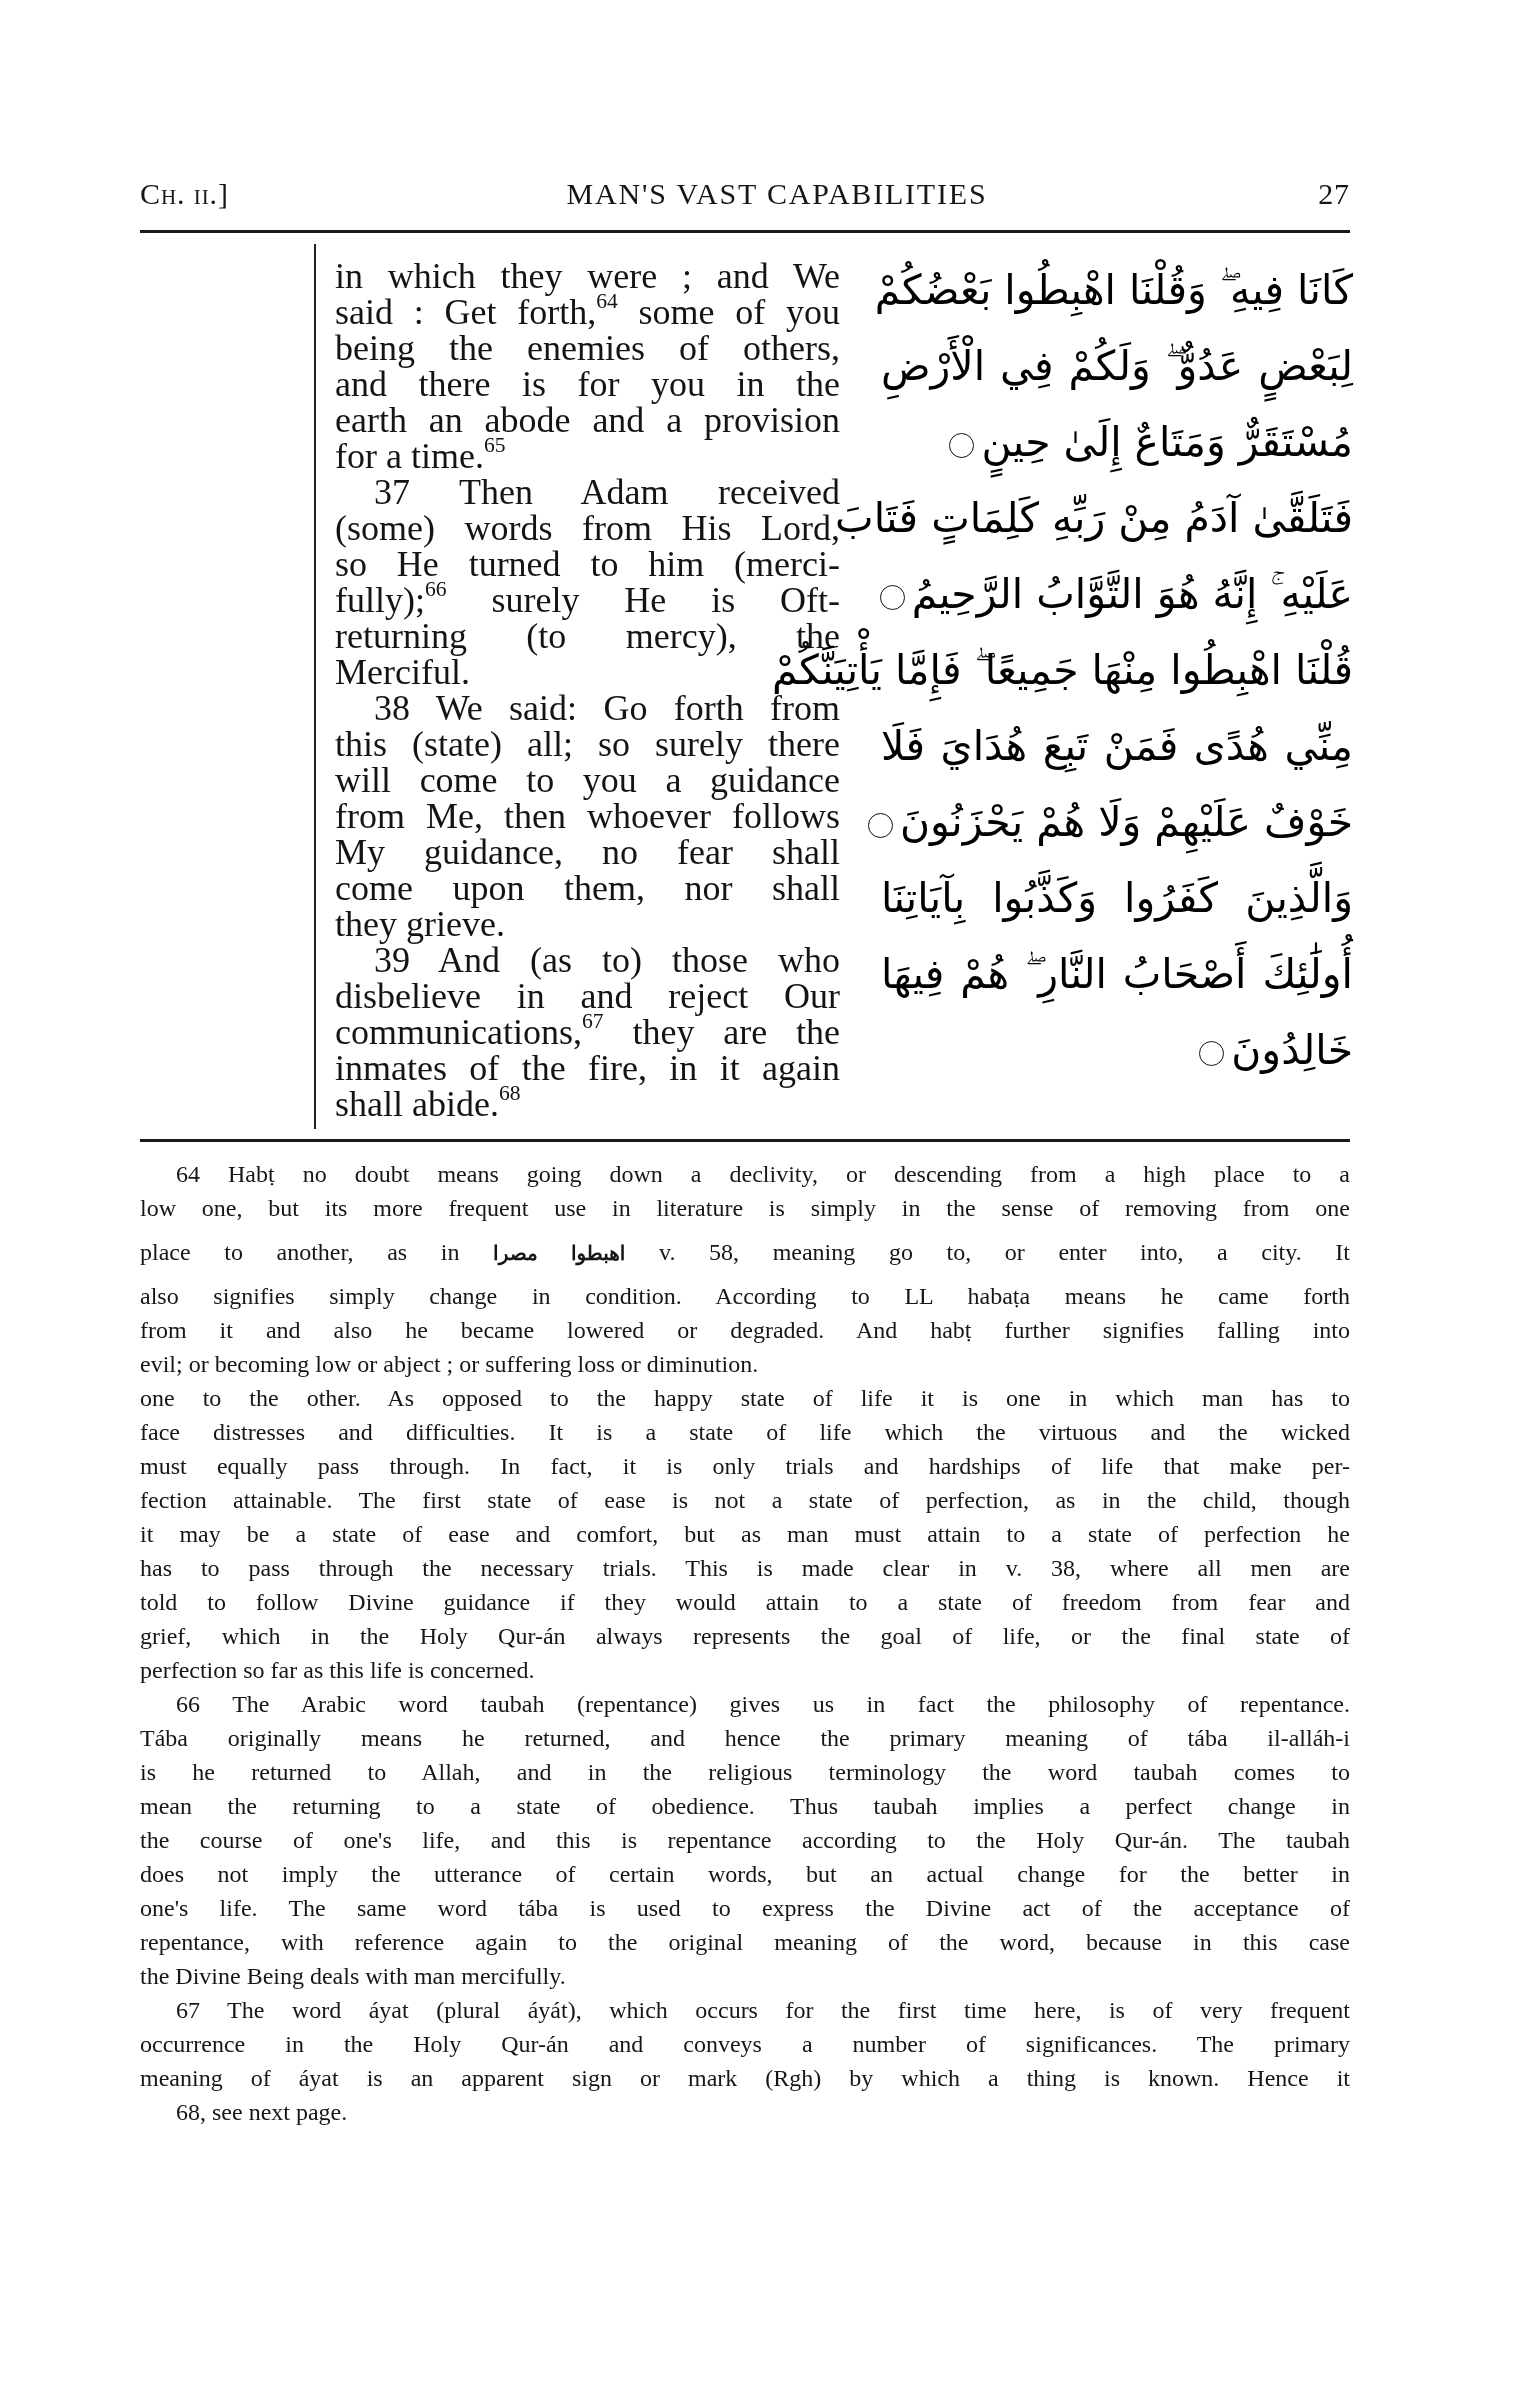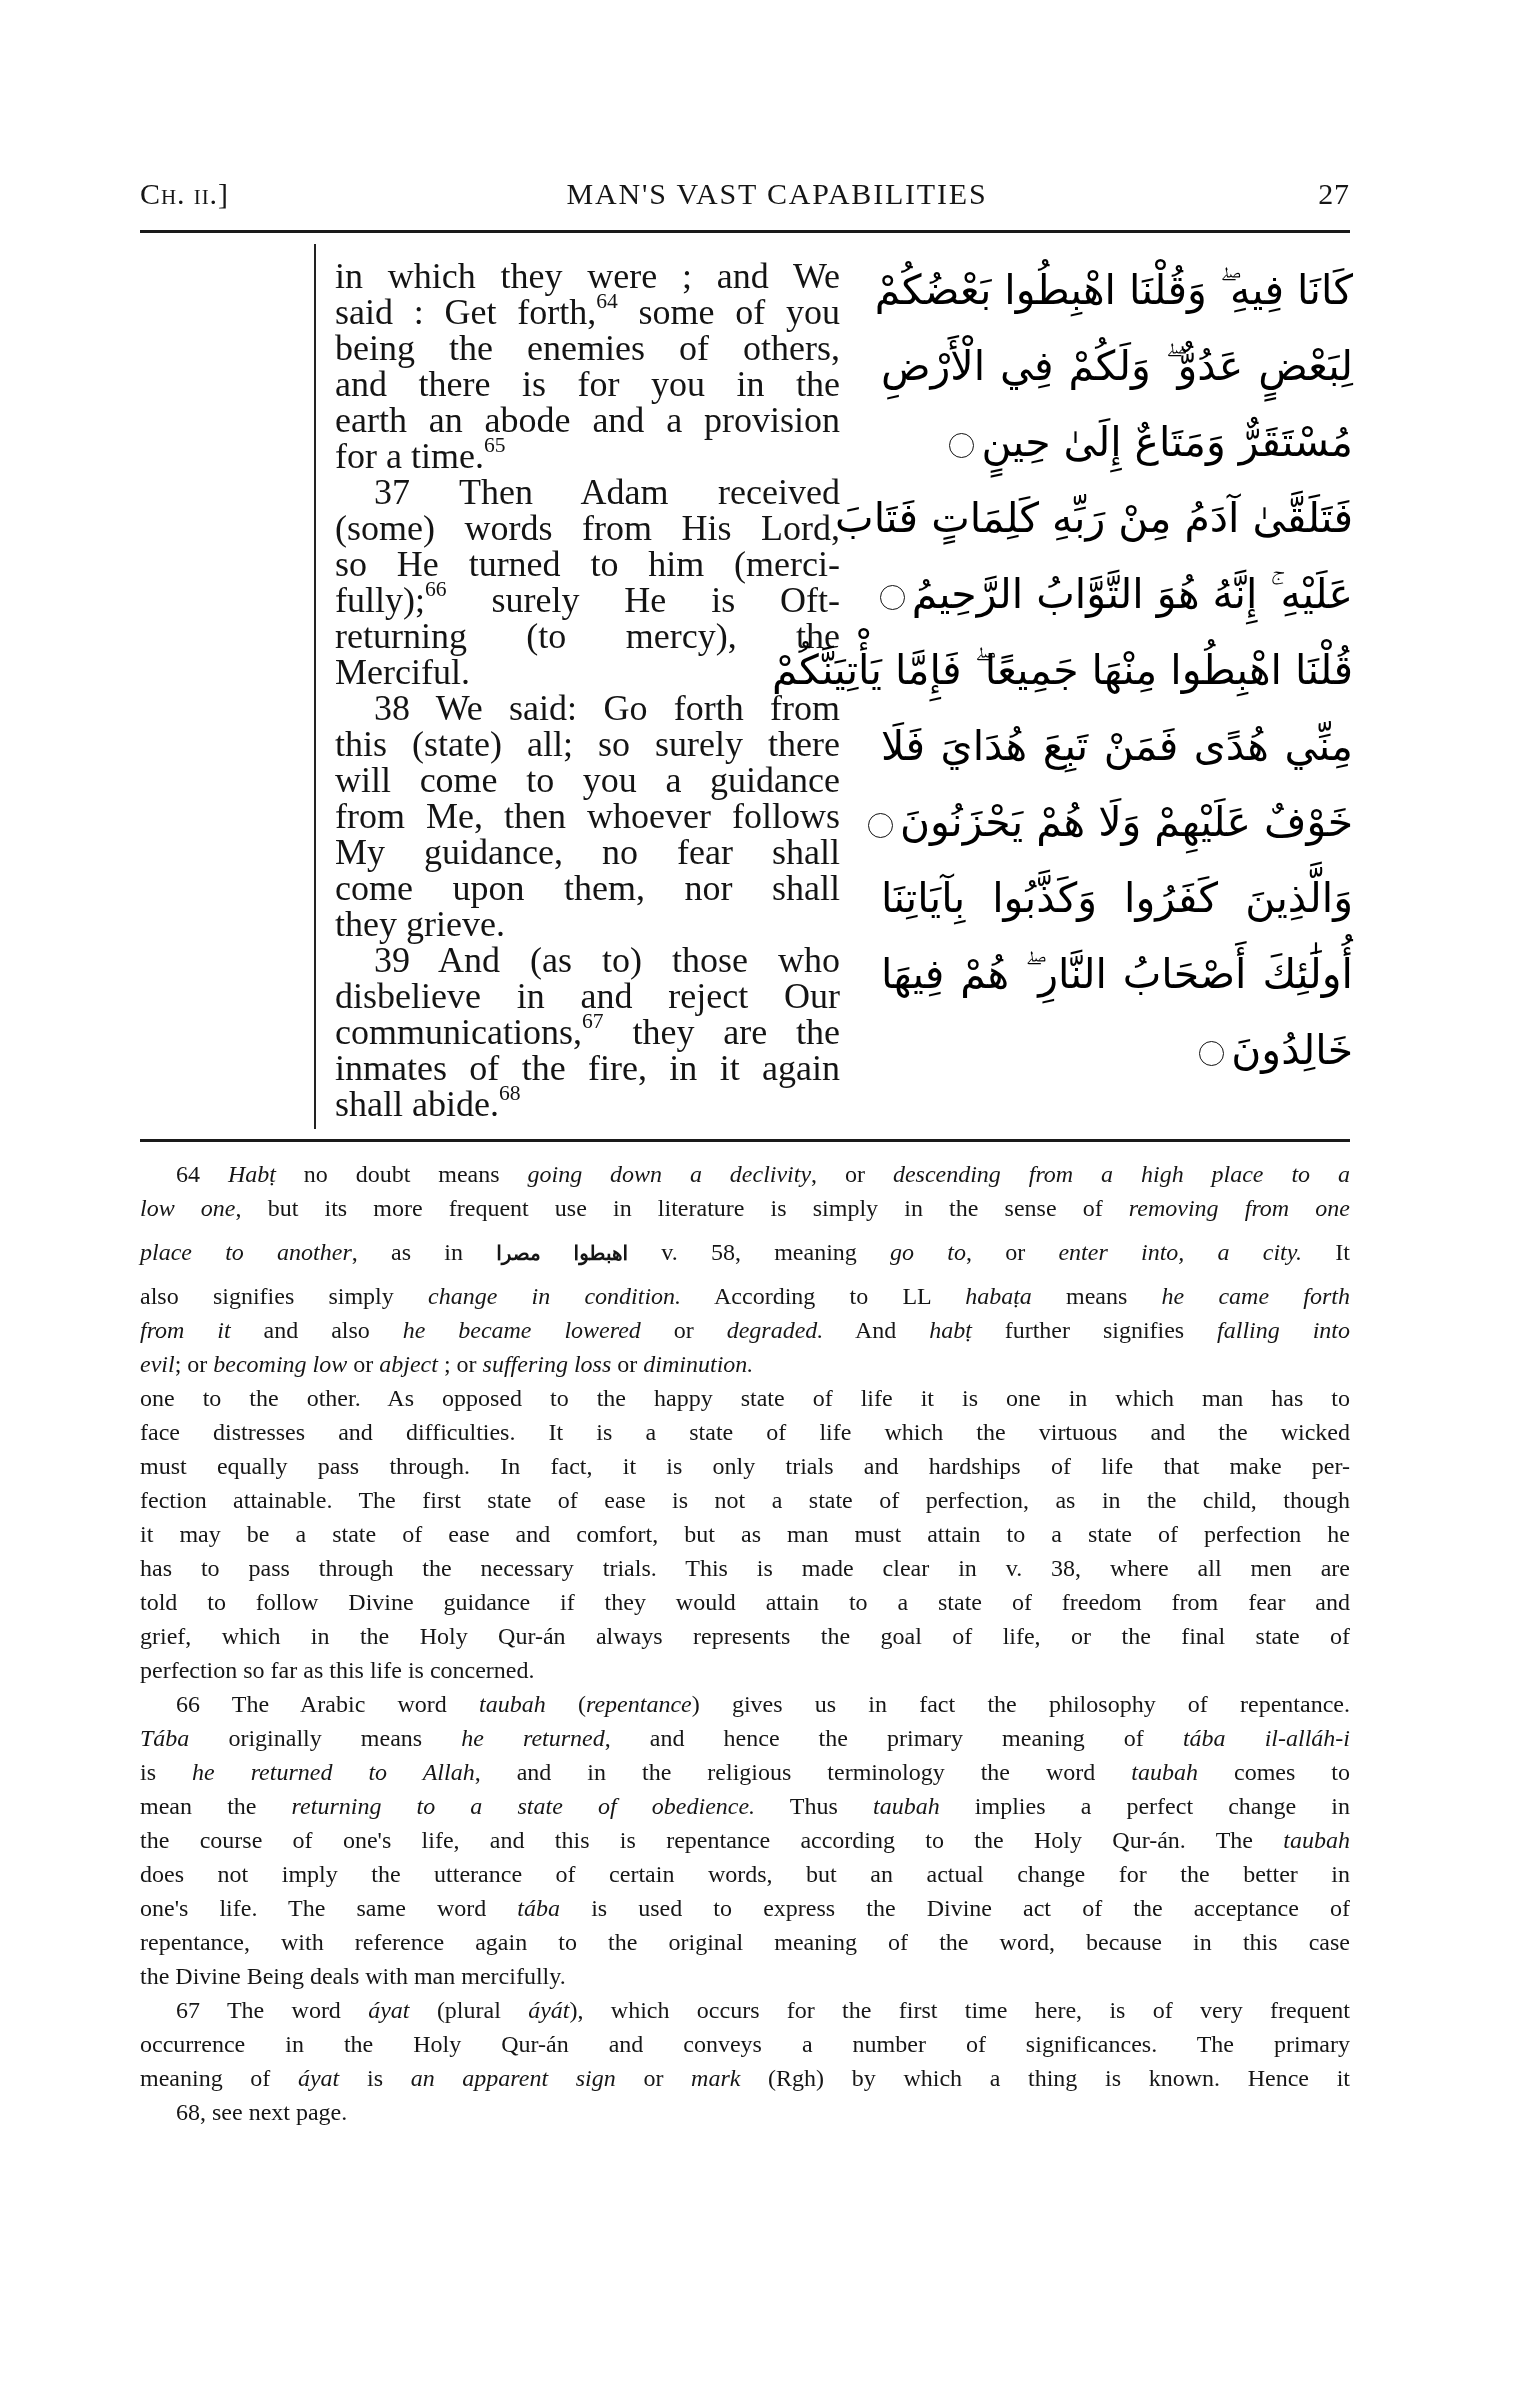--- a/index.html
+++ b/index.html
@@ -33,21 +33,21 @@
 
   .rule-fn { position: absolute; left: 140px; top: 1139px; width: 1210px; height: 2.7px; background: #1a1a1a; }
 
   
   .fn { position: absolute; left: 140px; width: 1210px; font-family: "Liberation Serif", serif;
         font-size: 24px; color: #161616; }
   .fline { display: block; white-space: nowrap; text-align: justify; text-align-last: justify; height: 34px; line-height: 34px; }
   .fline.last { text-align-last: left; }
   .fline.indent { padding-left: 36px; }
   .fline.tall { height: 54px; line-height: 54px; }
-  .it { font-style: italic; }
+  .it { }
   .ar-inline { font-family: Liberation Sans, sans-serif; font-weight: bold; font-size: 20px; direction: rtl; unicode-bidi: isolate; }
 </style>
 </head>
 <body>
 
 <div class="page">
   <div class="hdr hdr-left">Ch. ii.]</div>
   <div class="hdr hdr-title">MAN'S VAST CAPABILITIES</div>
   <div class="hdr hdr-page">27</div>
   <div class="rule-top"></div>

